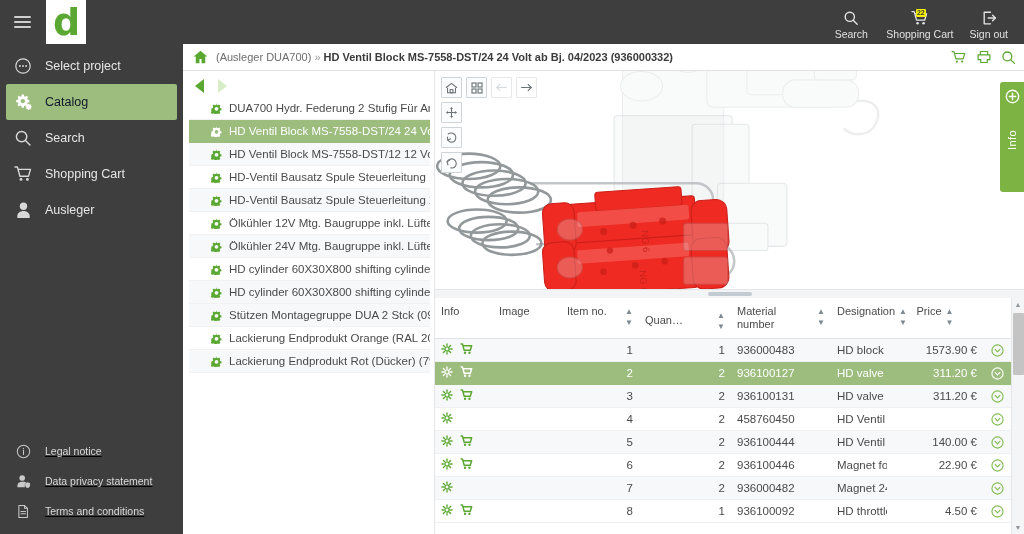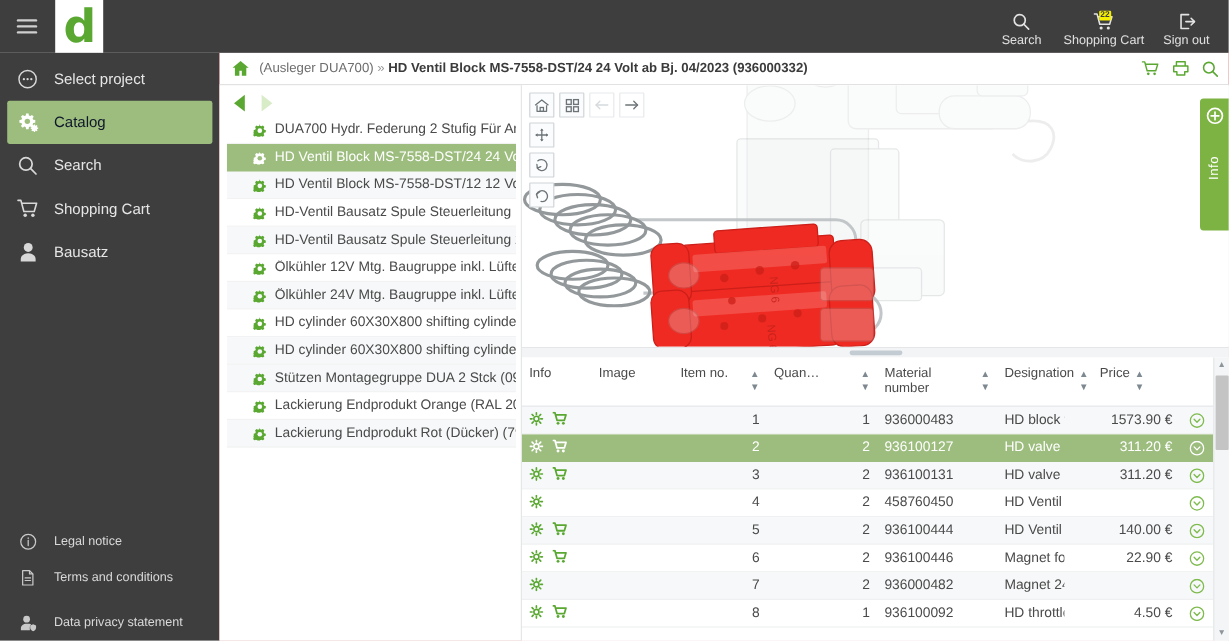--- a/index.html
+++ b/index.html
@@ -58,21 +58,21 @@
     padding-left: 6px; cursor: pointer; border-radius: 2px; gap: 11px;
   }
   .nav-item.active { background: #9cbd7e; }
   .nav-item .nic { width: 22px; display: flex; align-items: center; justify-content: center; color: #d8d8d8; }
   .nav-item.active .nic { color: #ffffff; }
   .nav-item .nlb { font-size: 12.5px; color: #e6e6e6; }
   .nav-item.active .nlb { color: #0f172a; }
   .nav-spacer { flex: 1; }
   .foot-item {
     display: flex; align-items: center; height: 30px; margin: 0 6px;
-    padding-left: 6px; cursor: pointer; gap: 11px;
+    padding-left: 6px; cursor: pointer; gap: 11px; text-decoration: underline;
   }
   .foot-item .fic { width: 22px; display: flex; align-items: center; justify-content: center; color: #c9c9c9; }
   .foot-item .flb { font-size: 10.5px; color: #d9d9d9; }
 
   
   .content { flex: 1; display: flex; flex-direction: column; background: #b91c1c; min-width: 0; position: relative; }
   .crumbbar {
     height: 27px; display: flex; align-items: center; padding: 0 8px 0 10px;
     border-bottom: 1px solid #e2e2e2; background: #fff; flex: 0 0 27px;
   }
@@ -138,21 +138,21 @@
   .thead {
     display: flex; align-items: stretch; height: 41px; border-bottom: 1px solid #dfe3e6;
     background: #ffffff; font-size: 11px; color: #4a4a4a; padding-top: 5px;
   }
   .th { display: flex; align-items: flex-start; padding: 2px 6px; gap: 4px; }
   .th .sortic { color: #7d8890; font-size: 8px; line-height: 11px; margin-top: 1px; }
   .th .thl { line-height: 13px; }
   .c-info  { width: 58px; flex: 0 0 58px; }
   .c-image { width: 68px; flex: 0 0 68px; justify-content: flex-start; }
   .c-item  { width: 78px; flex: 0 0 78px; justify-content: space-between; }
-  .c-quan  { width: 92px; flex: 0 0 92px; justify-content: space-between; }
+  .c-quan  { width: 92px; flex: 0 0 92px; justify-content: space-between; align-items: center; }
   .c-mat   { width: 100px; flex: 0 0 100px; justify-content: space-between; }
   .c-desig { flex: 1; min-width: 0; }
   .c-price { width: 96px; flex: 0 0 96px; justify-content: center; }
   .c-exp   { width: 28px; flex: 0 0 28px; justify-content: center; }
 
   .trow {
     display: flex; align-items: center; height: 23px; font-size: 11.5px;
     color: #4a4a4a; background: #ffffff; border-bottom: 1px solid #eef0f1;
   }
   .trow.alt { background: #f7f8f9; }
@@ -287,57 +287,57 @@
         <span class="nlb">Shopping Cart</span>
       </div>
 
       <div class="nav-item">
         <span class="nic">
           <svg width="17" height="18" viewBox="0 0 17 18" fill="currentColor">
             <circle cx="8.5" cy="5.2" r="3.7"></circle>
             <path d="M8.5 10c-3.5 0-6.2 2.2-6.2 4.9V17h12.4v-2.1c0-2.7-2.7-4.9-6.2-4.9z"></path>
           </svg>
         </span>
-        <span class="nlb">Bausatz</span>
+        <span class="nlb">Ausleger</span>
       </div>
 
       <div class="nav-spacer"></div>
 
       <div class="foot-item">
         <span class="fic">
           <svg width="15" height="15" viewBox="0 0 16 16" fill="none" stroke="currentColor" stroke-width="1.1">
             <circle cx="8" cy="8" r="6.6"></circle>
               <line x1="8" y1="4.5" x2="8" y2="5.1" stroke-linecap="round"></line>
             <line x1="8" y1="6.8" x2="8" y2="11.3" stroke-linecap="round"></line>
           </svg>
         </span>
         <span class="flb">Legal notice</span>
+      </div>
+
+      <div class="foot-item">
+        <span class="fic">
+          <svg width="15" height="15" viewBox="0 0 16 16" fill="currentColor">
+            <circle cx="6.6" cy="4.3" r="3.0"></circle>
+            <path d="M6.6 8.2c-2.9 0-5.1 1.8-5.1 4V14h8.0l-.1-2.1c0-1.4.5-2.6 1.3-3.4-1.1-.2-2.3-.3-4.1-.3z"></path>
+            <path d="M12.4 8.8l2.6 1v2.1c0 1.4-1.1 2.6-2.6 3.1-1.5-.5-2.6-1.7-2.6-3.1V9.8z"></path>
+          </svg>
+        </span>
+        <span class="flb">Data privacy statement</span>
       </div>
 
       <div class="foot-item" style="margin-bottom:8px;">
         <span class="fic">
           <svg width="14" height="15" viewBox="0 0 14 16" fill="none" stroke="currentColor" stroke-width="1.1">
             <path d="M2.6 1.6h6.1l3 3v9.8H2.6z" stroke-linejoin="round"></path>
             <path d="M8.7 1.6v3h3" stroke-linejoin="round"></path>
             <line x1="4.8" y1="8.1" x2="9.6" y2="8.1" stroke-linecap="round"></line>
             <line x1="4.8" y1="10.4" x2="9.6" y2="10.4" stroke-linecap="round"></line>
           </svg>
         </span>
         <span class="flb">Terms and conditions</span>
-      </div>
-
-      <div class="foot-item">
-        <span class="fic">
-          <svg width="15" height="15" viewBox="0 0 16 16" fill="currentColor">
-            <circle cx="6.6" cy="4.3" r="3.0"></circle>
-            <path d="M6.6 8.2c-2.9 0-5.1 1.8-5.1 4V14h8.0l-.1-2.1c0-1.4.5-2.6 1.3-3.4-1.1-.2-2.3-.3-4.1-.3z"></path>
-            <path d="M12.4 8.8l2.6 1v2.1c0 1.4-1.1 2.6-2.6 3.1-1.5-.5-2.6-1.7-2.6-3.1V9.8z"></path>
-          </svg>
-        </span>
-        <span class="flb">Data privacy statement</span>
       </div>
     </div>
 
     <div class="content">
 
       <div class="crumbbar">
         <span class="crumb-home">
           <svg width="15" height="14" viewBox="0 0 16 15" fill="currentColor">
             <path d="M8 .9 .8 7h2.1v7.1h4V9.6h2.2v4.5h4V7h2.1z"></path>
           </svg>

